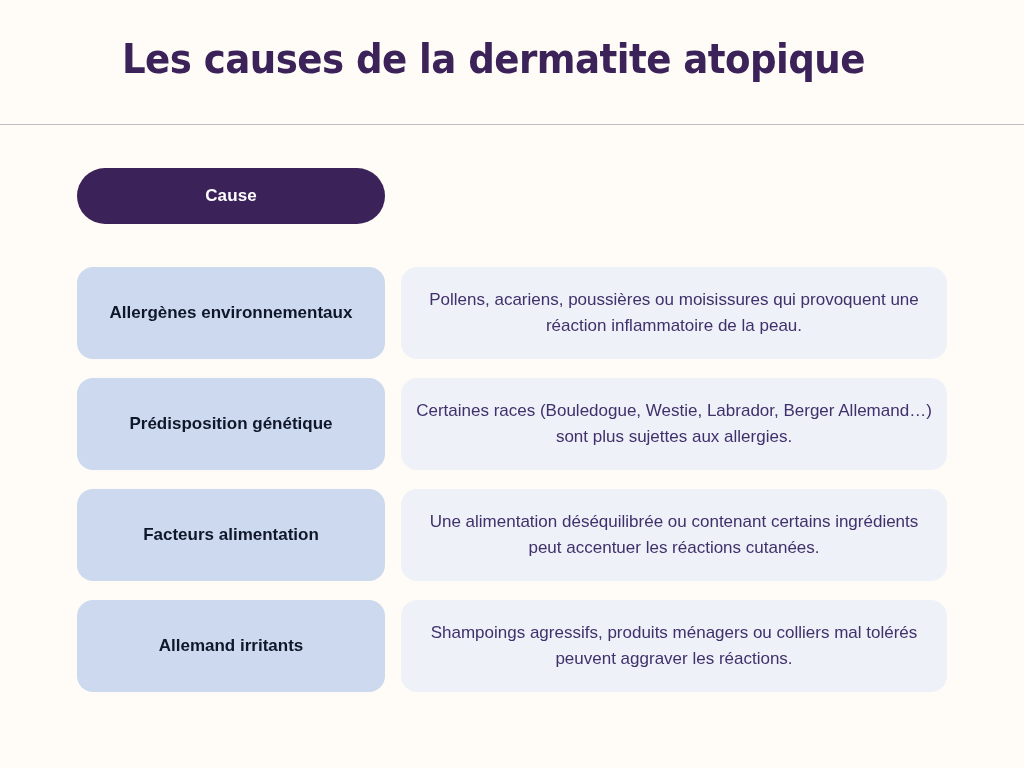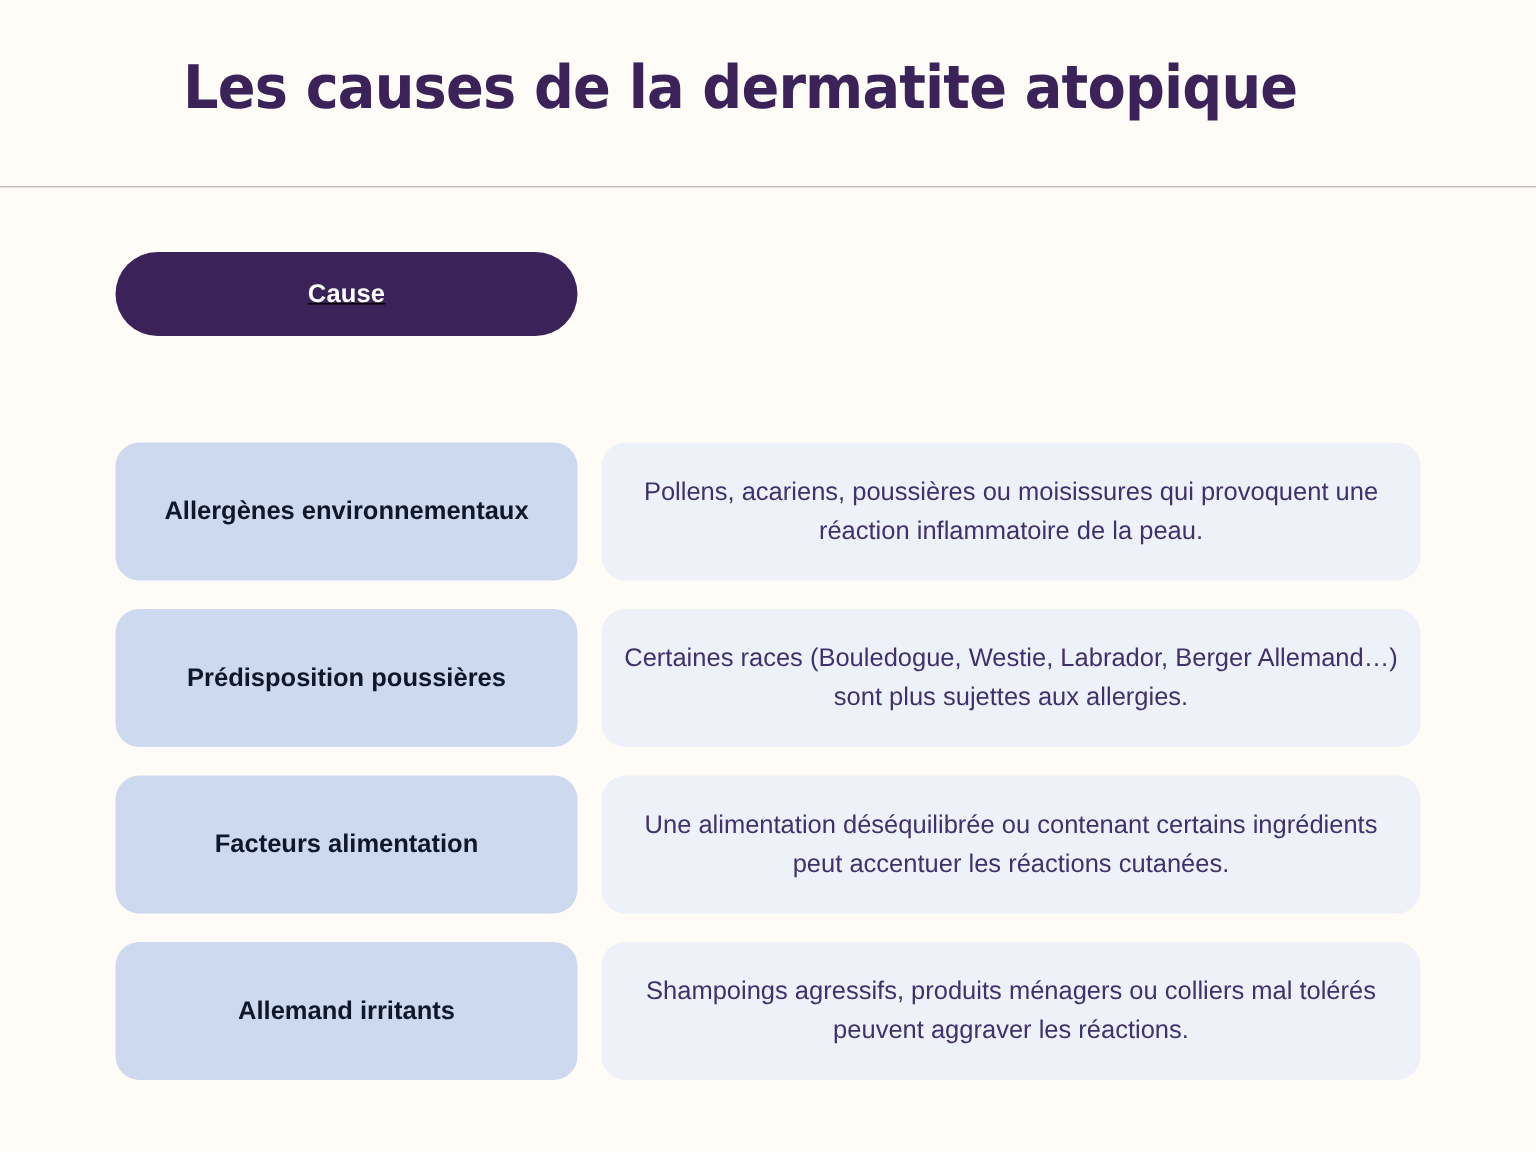--- a/index.html
+++ b/index.html
@@ -76,22 +76,21 @@
   .col-gap {
     width: 16px;
     flex: 0 0 16px;
   }
   .col-expl {
     flex: 1 1 auto;
   }
 
   
   .header-row {
-    margin-bottom: 71px;
-    text-decoration: underline;
+    margin-bottom: 43px;
   }
   .head-cell {
     background: #3b2259;
     color: #ffffff;
     border-radius: 28px;
     height: 56px;
     display: flex;
     align-items: center;
     justify-content: center;
     font-size: 17px;
@@ -171,21 +170,21 @@
       <div class="col-expl">
         <div class="cell expl-cell">
           <span class="cell-text">Pollens, acariens, poussières ou moisissures qui provoquent une réaction inflammatoire de la peau.</span>
         </div>
       </div>
     </div>
 
     <div class="row body-row">
       <div class="col-cause">
         <div class="cell cause-cell">
-          <span class="cell-text">Prédisposition poussières</span>
+          <span class="cell-text">Prédisposition génétique</span>
         </div>
       </div>
       <div class="col-gap"></div>
       <div class="col-expl">
         <div class="cell expl-cell">
           <span class="cell-text">Certaines races (Bouledogue, Westie, Labrador, Berger Allemand…) sont plus sujettes aux allergies.</span>
         </div>
       </div>
     </div>
 

